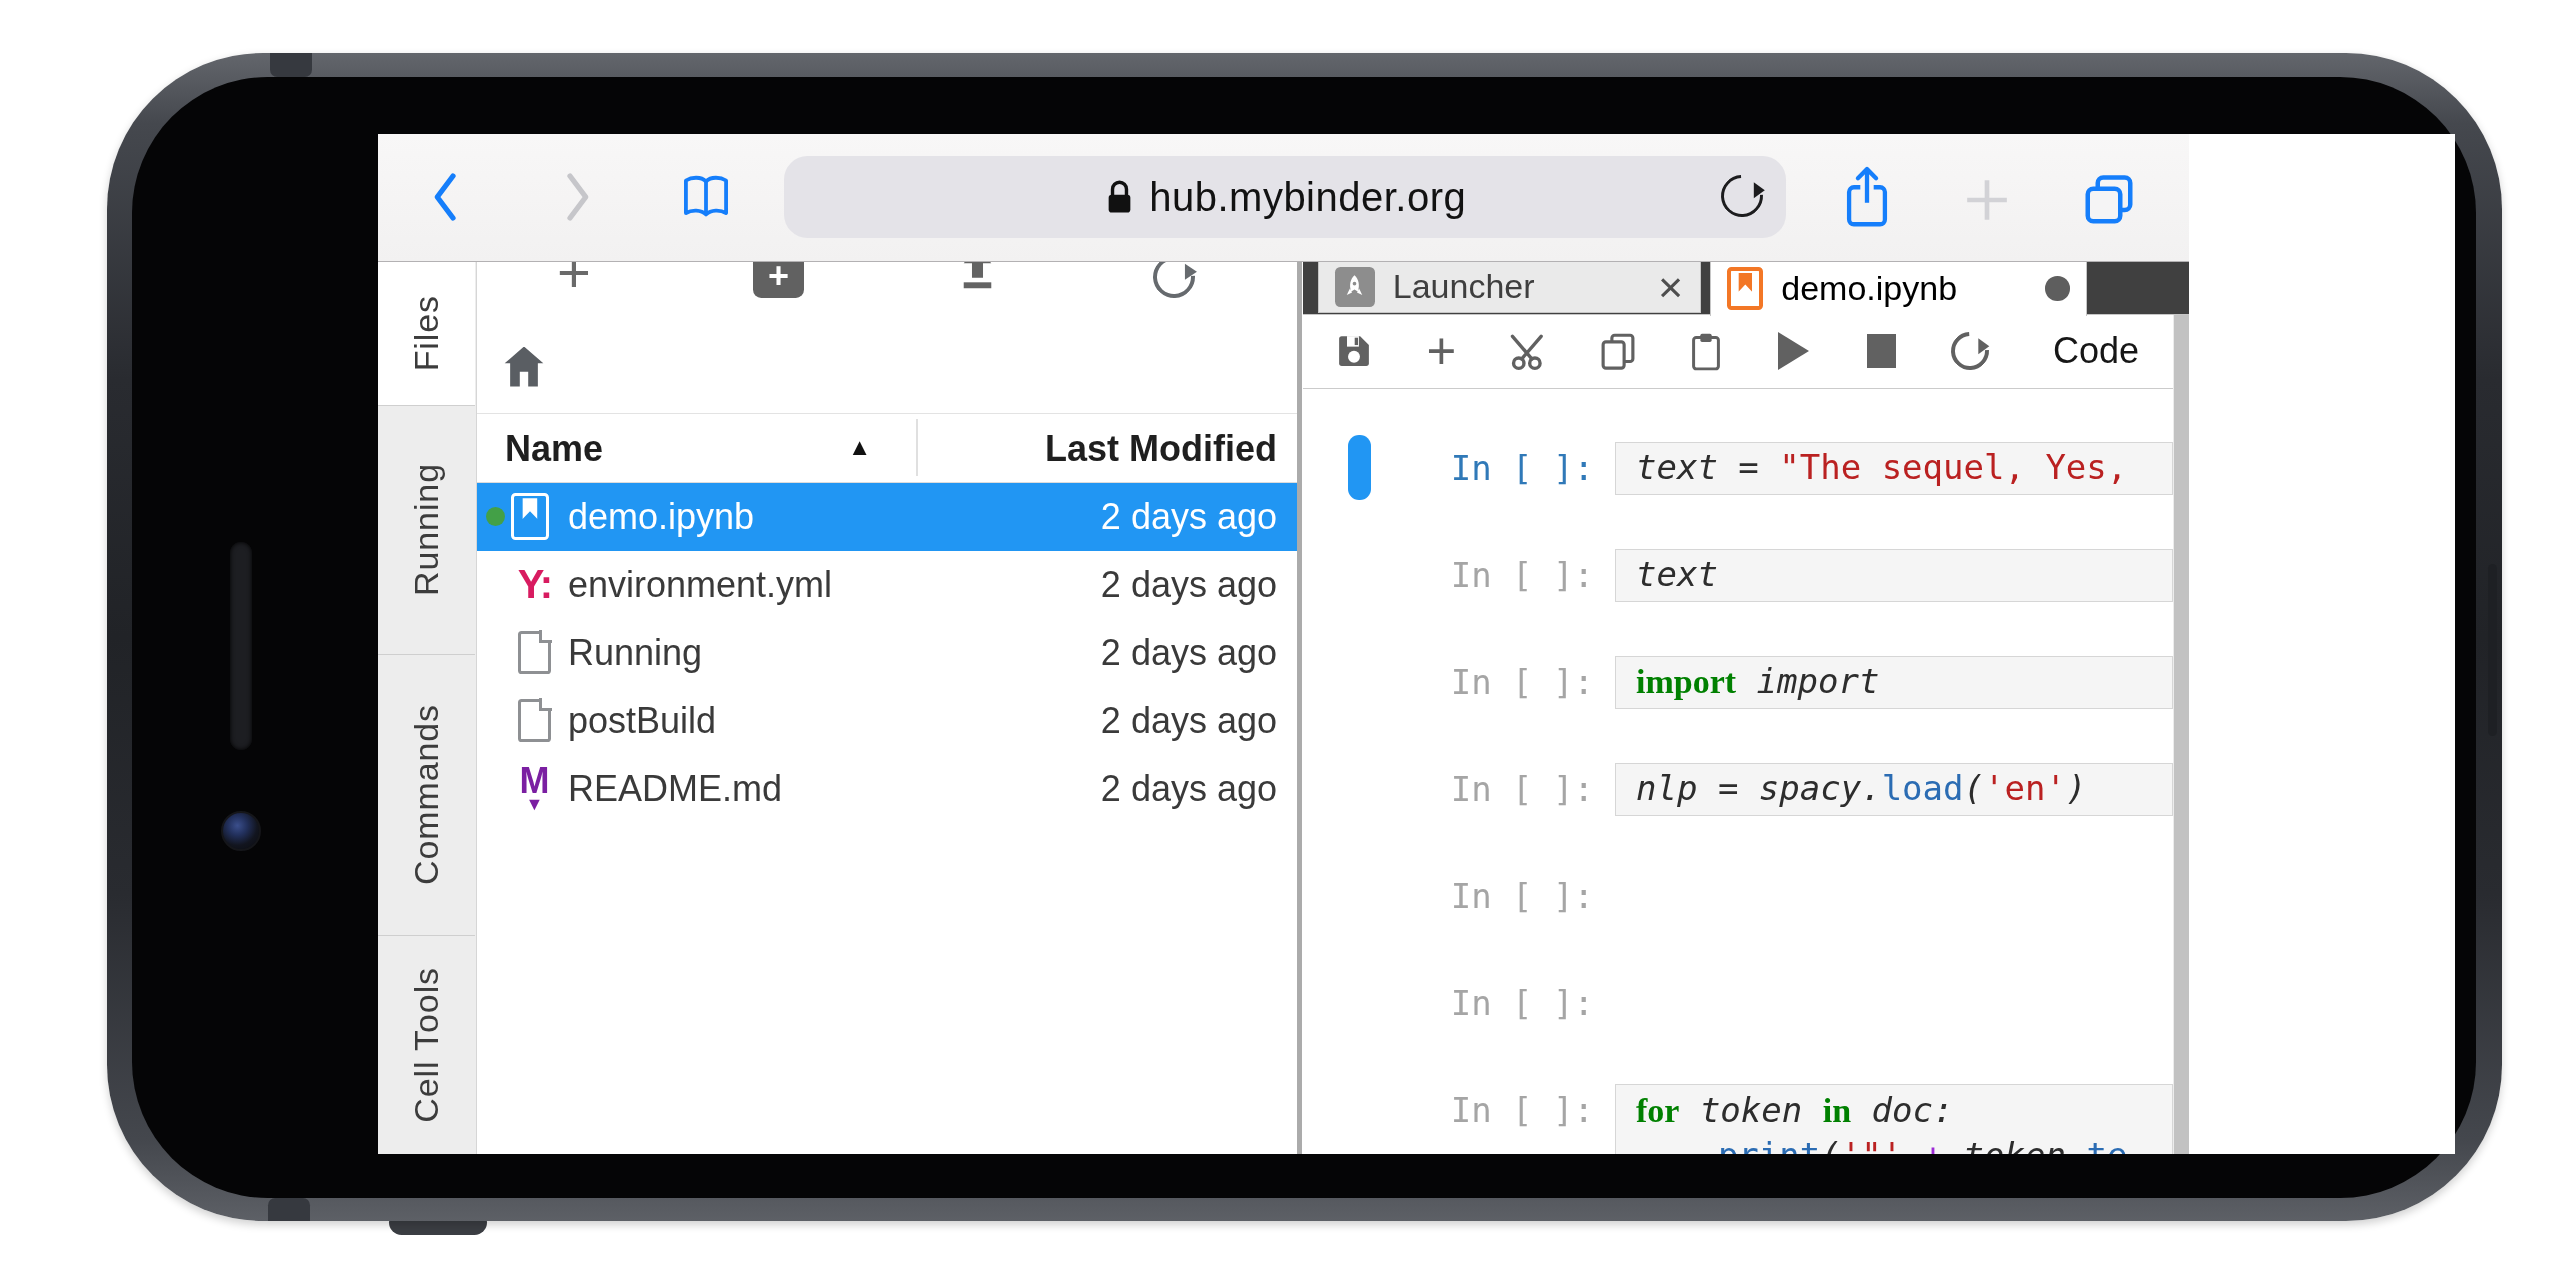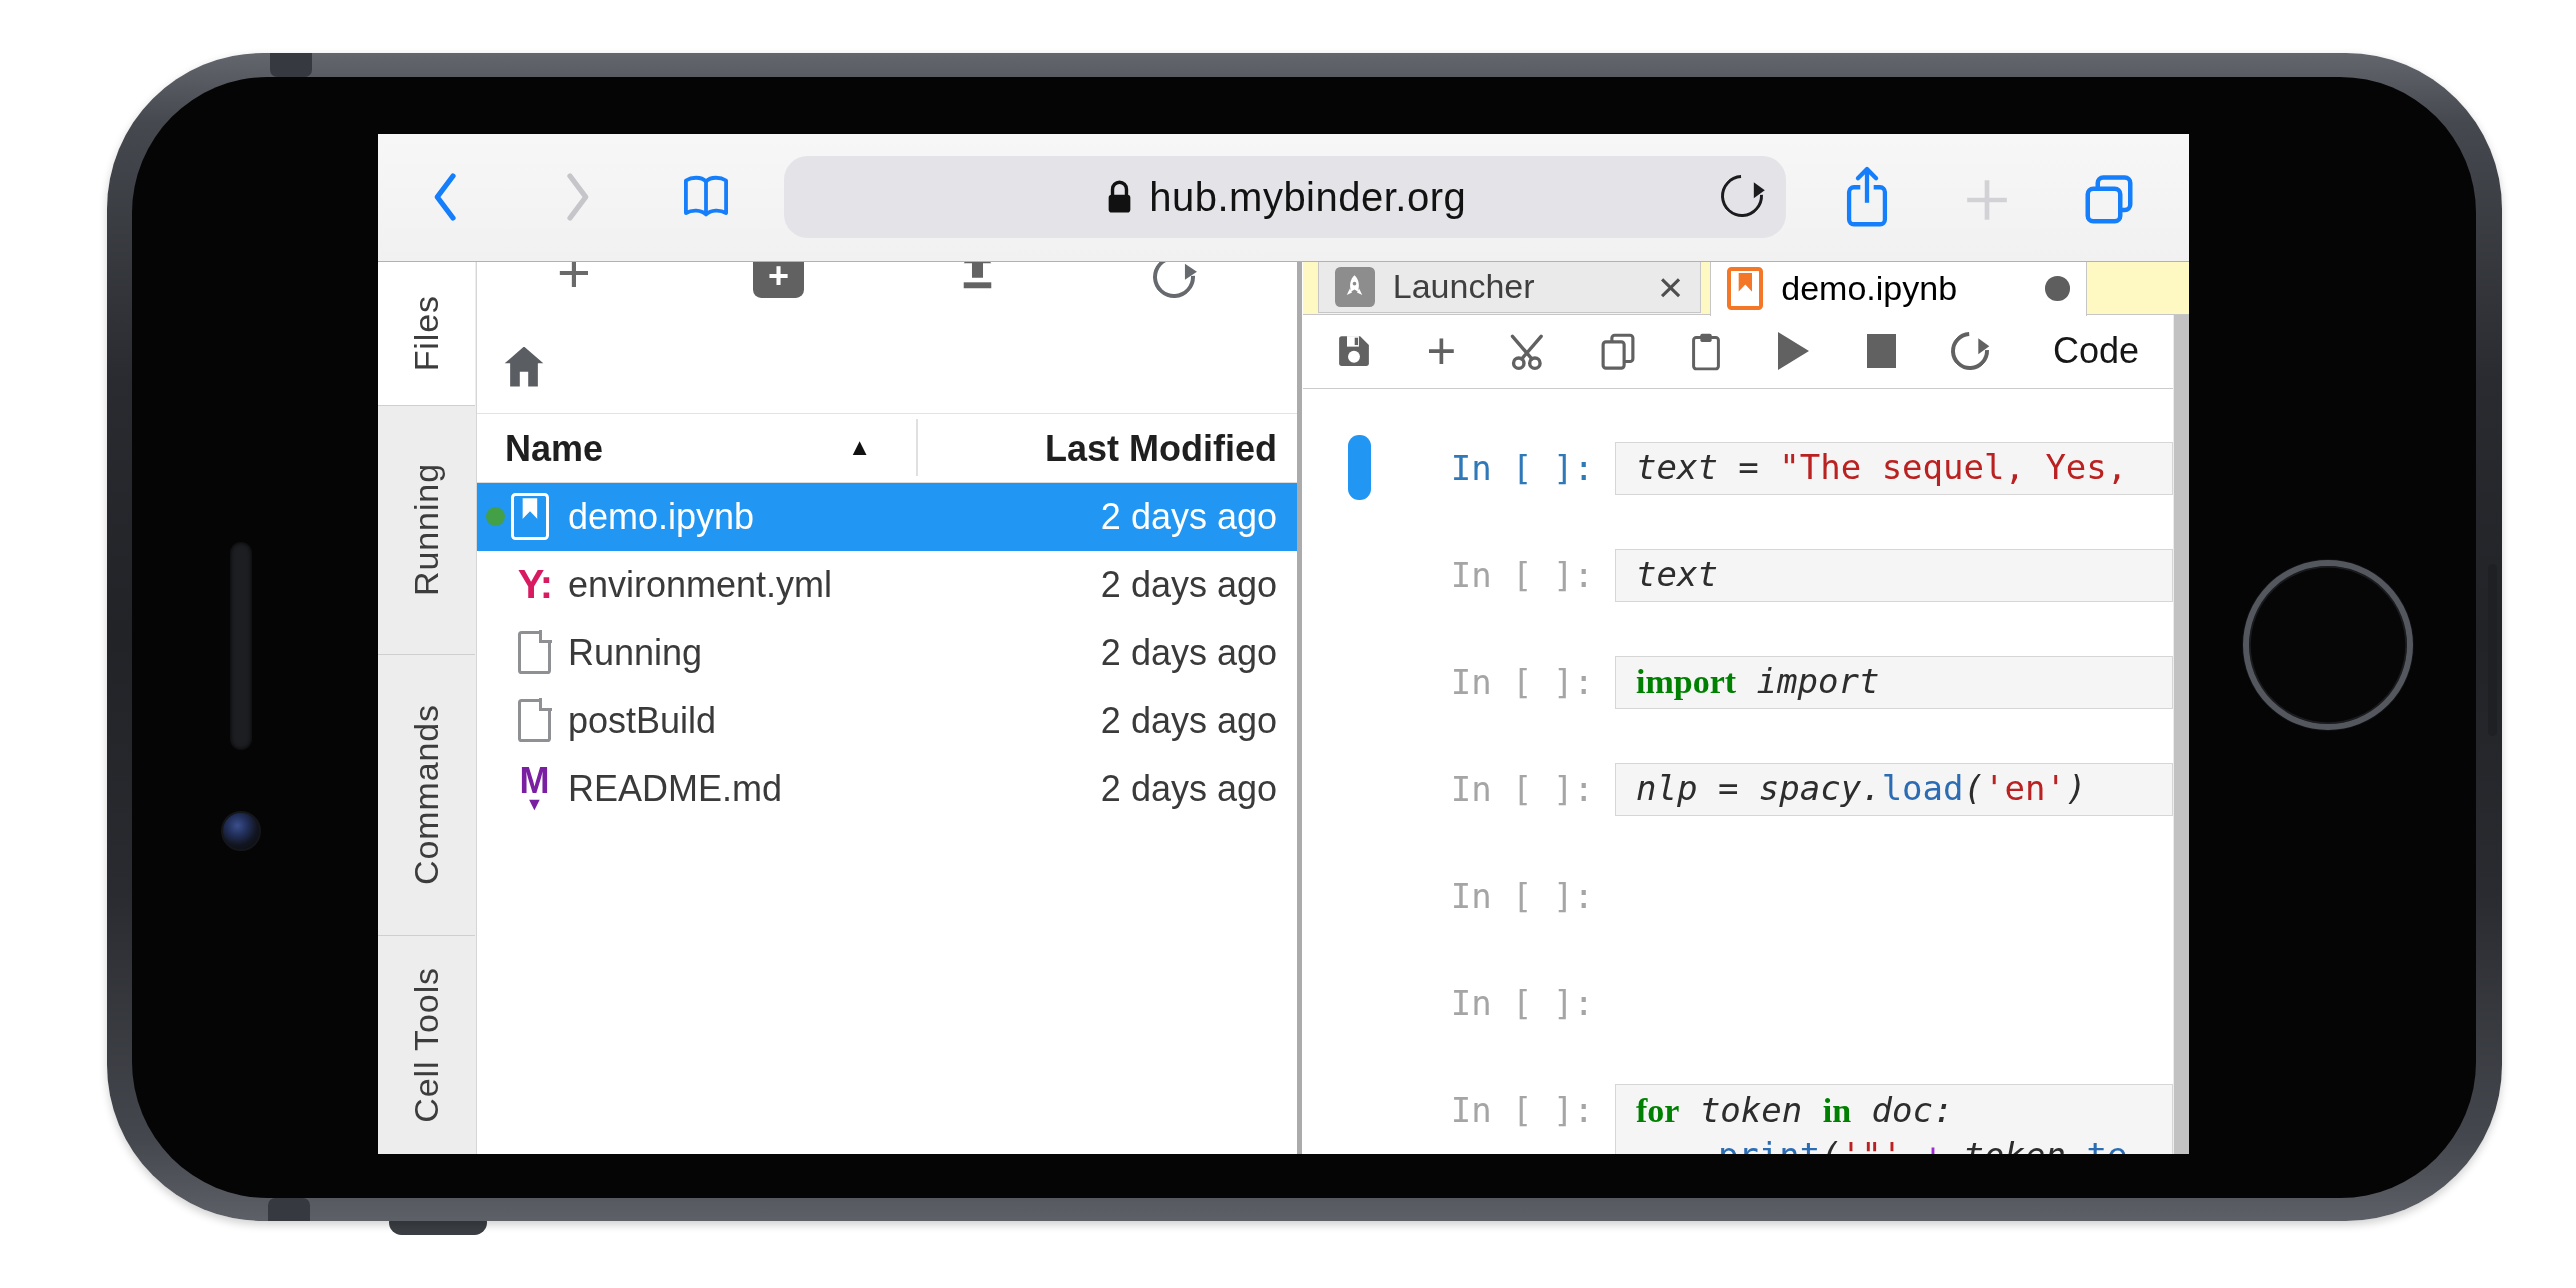--- a/index.html
+++ b/index.html
@@ -16,21 +16,21 @@
   .ant.bot { left:161px; bottom:0; border-radius:7.2px 7.2px 0 0; }
   .side-btn { position:absolute; right:5.4px; top:511px; width:9px; height:172px; border-radius:4.5px; background:#1e2024; }
   .bezel { position:absolute; left:25px; top:23.5px; width:2344px; height:1121px; border-radius:136px; background:#050506; }
   .earpiece { position:absolute; left:98px; top:465px; width:22px; height:208px; border-radius:11px; background:#1d1e22; box-shadow:inset 0 0 5.4px #000; }
   .camera { position:absolute; left:89px; top:734px; width:40px; height:40px; border-radius:50%;
     background:radial-gradient(circle at 40% 35%, #3b4f8c 0%, #22305c 30%, #12151f 62%, #0a0b0f 100%); border:2.7px solid #15161a; }
   .home-btn { position:absolute; left:2111px; top:483px; width:170px; height:170px; border-radius:50%;
     border:6.3px solid #54575d; background:#060607; box-shadow:inset 0 0 0 1.8px #1a1b1e, 0 0 0 0.9px #101114; }
 
   
-  .screen { position:absolute; left:246px; top:57px; width:1811px; height:1020px; background:#fff; overflow:hidden; }
+  .screen { position:absolute; left:246px; top:57px; width:2077px; height:1020px; background:#fff; overflow:hidden; }
 
   
   .safari-bar { position:absolute; left:0; top:0; width:1811px; height:128px;
     background:linear-gradient(#f8f7f7,#f2f1f1); border-bottom:1.8px solid #b3b1b3; }
   .nav-ico { position:absolute; }
   .url-field { position:absolute; left:406px; top:22.6px; width:1002px; height:82px; border-radius:23.5px; background:#e4e3e8;
     display:flex; align-items:center; justify-content:center; gap:14.5px; }
   .url-text { font-size:40px; color:#121212; letter-spacing:0.5px; }
   .reload-btn { position:absolute; right:23.5px; top:19px; }
 
@@ -82,21 +82,21 @@
   .icon-doc i { position:absolute; top:-3.6px; right:-3.6px; width:12.7px; height:12.7px; background:#fff;
     border-left:3.6px solid #8e9093; border-bottom:3.6px solid #8e9093; }
   .icon-md { display:flex; flex-direction:column; align-items:center; color:#7b1fa2; }
   .icon-md b { font-size:36px; line-height:31px; font-weight:bold; }
   .icon-md i { font-style:normal; font-size:18px; line-height:16.3px; }
 
   .panel-divider { position:absolute; left:919px; top:0; width:5.4px; height:892px; background:#ababab; }
 
   
   .notebook { position:absolute; left:925px; top:0; width:886px; height:892px; background:#fff; }
-  .doc-tabs { position:absolute; left:0; top:0; width:886px; height:53px; background:#fef9c3; border-bottom:1.8px solid #c6c6c6; }
+  .doc-tabs { position:absolute; left:0; top:0; width:886px; height:53px; background:#404040; border-bottom:1.8px solid #c6c6c6; }
   .tab { position:absolute; top:0; display:flex; align-items:center; padding:0 16.3px; font-size:34px; }
   .tab-launcher { left:14.5px; width:383px; height:51px; background:#eaeaea; border:0.9px solid #c6c6c6; border-top:none; color:#3f3f3f; }
   .rocket-box { width:40px; height:40px; border-radius:5.4px; background:#8d8d8d; display:flex; align-items:center; justify-content:center; }
   .tab-label { margin-left:18px; white-space:nowrap; }
   .tab-close { margin-left:auto; font-size:43px; color:#4e4e4e; line-height:36px; }
   .tab-notebook { left:407px; width:377px; height:54px; background:#ffffff; border-left:0.9px solid #c6c6c6; border-right:0.9px solid #c6c6c6; color:#000; z-index:2; }
   .icon-nbtab { width:36px; height:43px; border:4.5px solid #f37726; border-radius:4.5px; position:relative; background:#fff; }
   .icon-nbtab i { position:absolute; left:50%; transform:translateX(-50%); top:1.8px; width:13.6px; height:19px; background:#f37726;
     clip-path:polygon(0 0,100% 0,100% 100%,50% 62%,0 100%); }
   .dirty-dot { margin-left:auto; width:24.5px; height:24.5px; border-radius:50%; background:#5e5e5e; }

